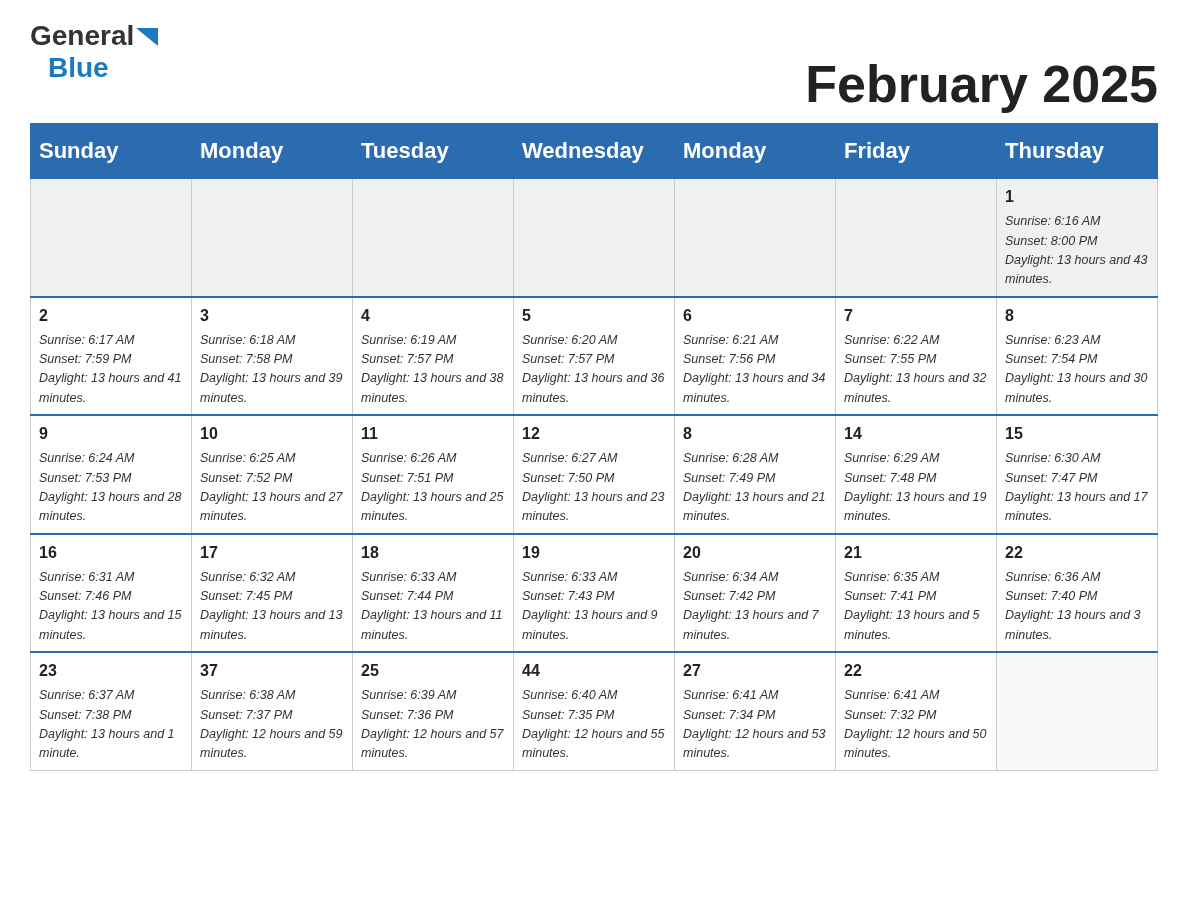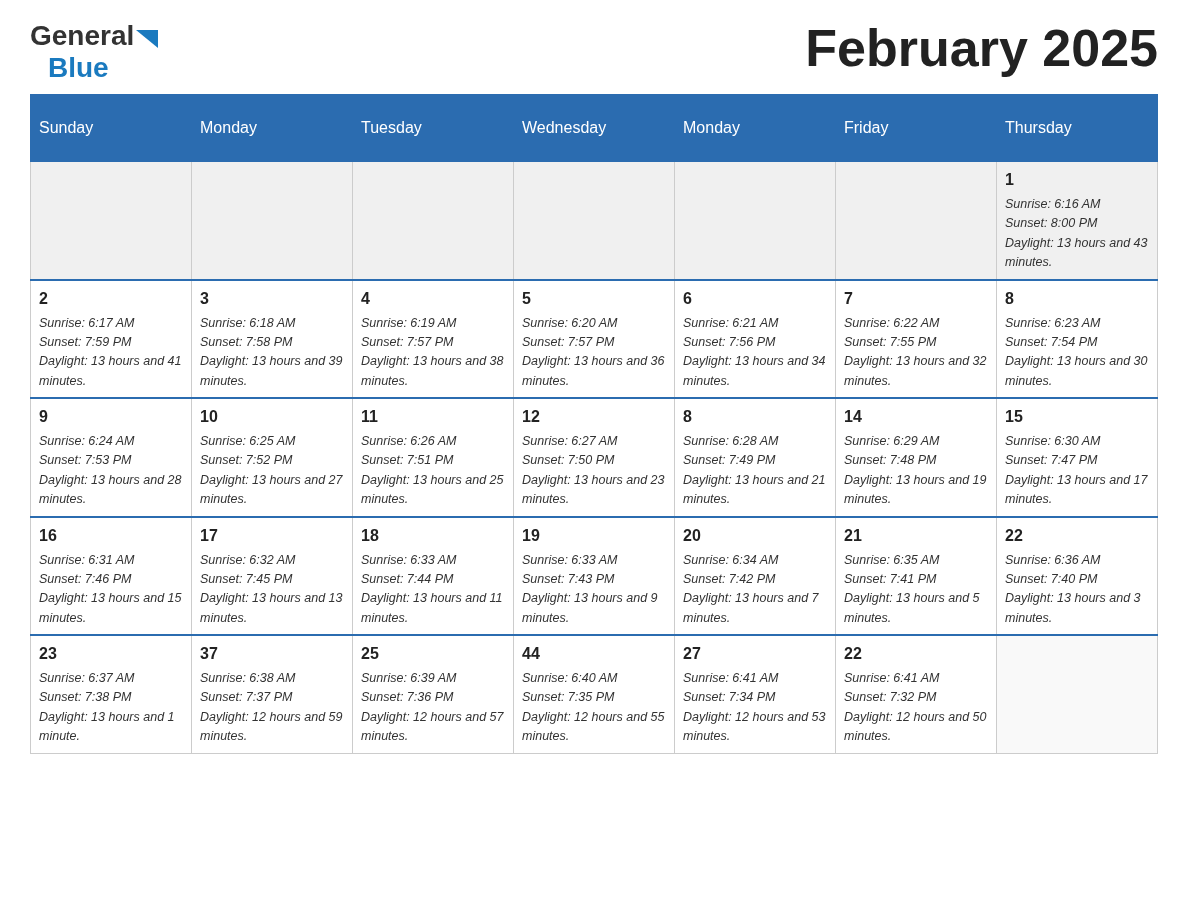--- a/index.html
+++ b/index.html
@@ -20,53 +20,54 @@
       font-size: 28px;
       font-weight: bold;
       color: #333;
     }
     .logo-wrapper {
       display: flex;
       flex-direction: column;
     }
     .logo-line1 {
       display: flex;
-      align-items: flex-end;
+      align-items: flex-start;
     }
     .logo-line2 {
       font-size: 28px;
       font-weight: bold;
       color: #1a7abf;
       margin-left: 18px;
     }
     .title-area {
       text-align: right;
+      margin-top: 36px;
     }
     .month-title {
       font-size: 52px;
       font-weight: bold;
       color: #222;
       line-height: 1.1;
     }
     .location-title {
       font-size: 22px;
       color: #444;
       margin-top: 4px;
     }
     .calendar {
       width: 100%;
       border-collapse: collapse;
       margin-top: 10px;
     }
     .calendar th {
       background-color: #2b6cb0;
       color: #fff;
-      padding: 24px 8px;
-      font-size: 16px;
-      font-weight: normal;
+      padding: 14px 8px;
+      font-size: 22px;
+      font-weight: bold;
       text-align: left;
       border: 1px solid #2b6cb0;
     }
     .calendar td {
       vertical-align: top;
       border: 1px solid #ccc;
       padding: 6px 8px;
       width: 14.28%;
       min-height: 120px;
       font-size: 13px;

